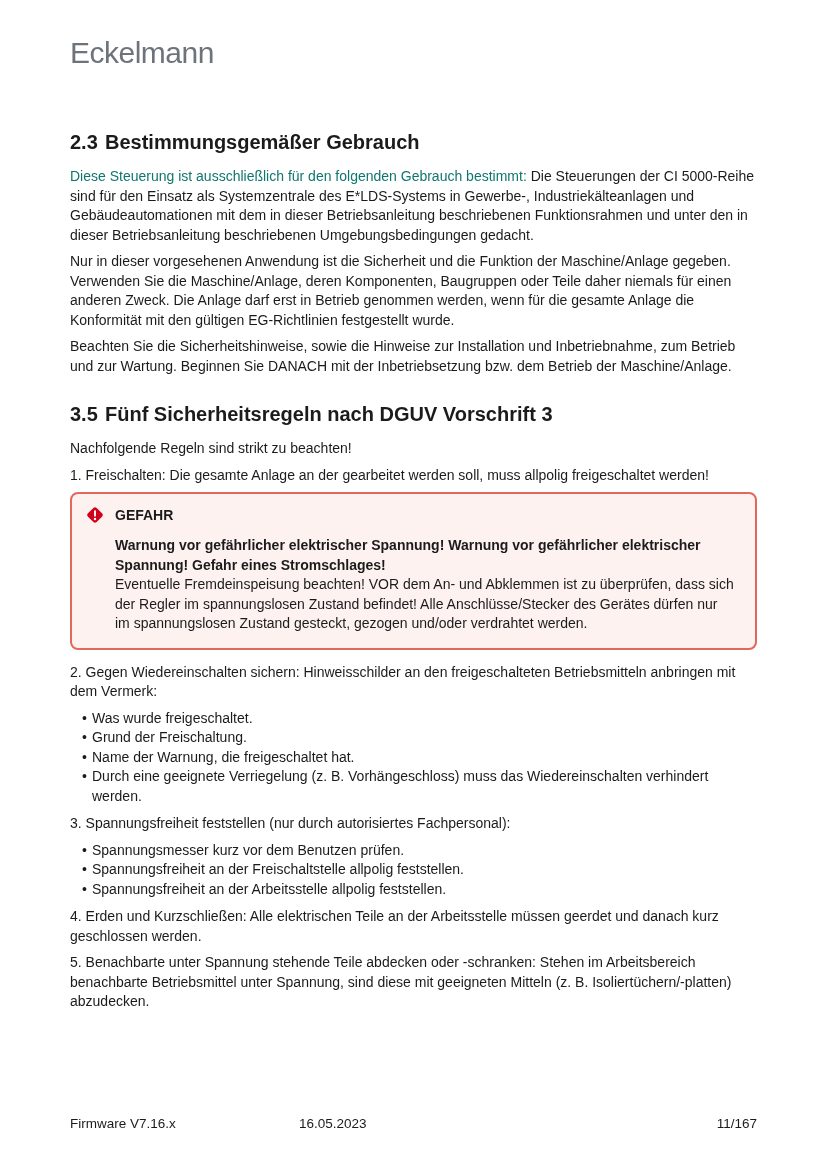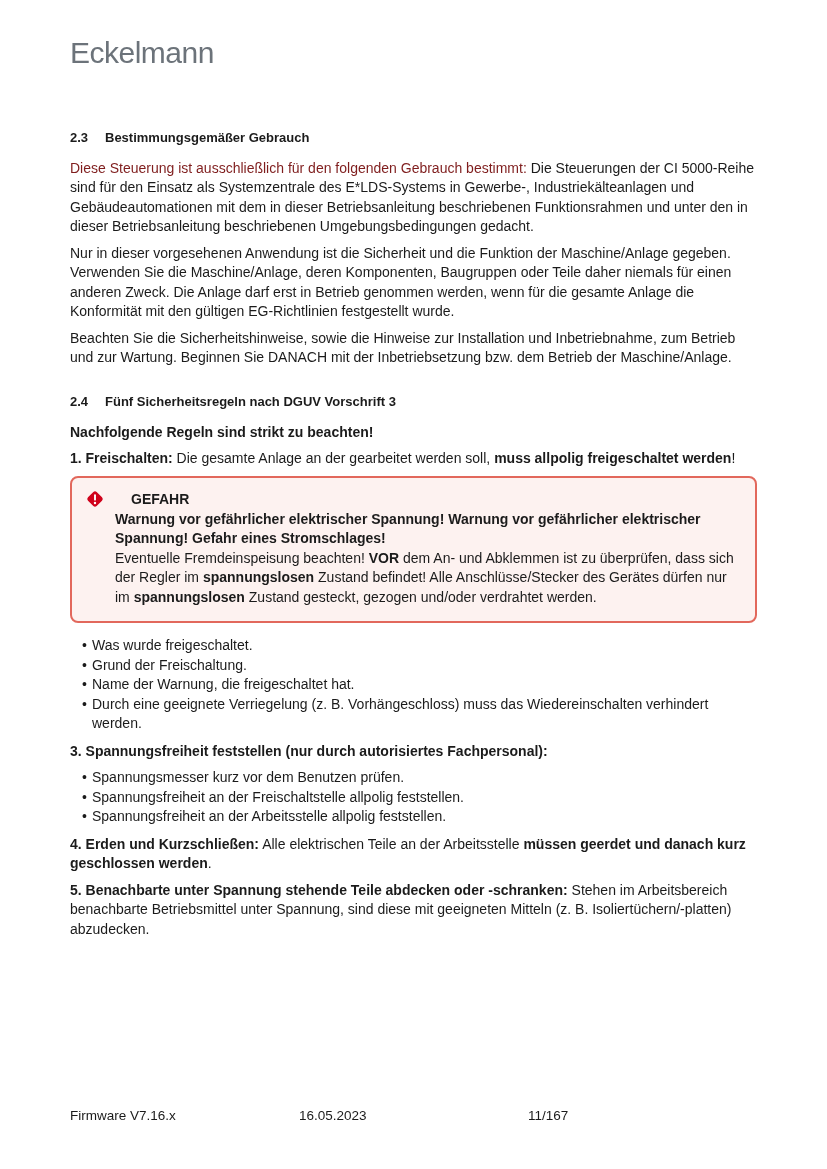--- a/index.html
+++ b/index.html
@@ -2,87 +2,88 @@
 <html lang="de"><head>
 <meta charset="utf-8">
 <style>
   html,body{margin:0;padding:0;background:#ffffff;}
   body{width:827px;height:1169px;font-family:"Liberation Sans",sans-serif;color:#1b1b1b;}
   .page{position:relative;width:827px;height:1169px;box-sizing:border-box;
         padding:38px 70px 0 70px;overflow:hidden;background:#ffffff;}
 
   .logo{font-size:30px;font-weight:normal;color:#6c737a;letter-spacing:-0.5px;line-height:1;}
 
-  h2.sec{font-size:13px;font-weight:bold;color:#1b1b1b;margin:63px 0 13px 0;line-height:1.15;}
+  h2.sec{font-size:20px;font-weight:bold;color:#1b1b1b;margin:63px 0 13px 0;line-height:1.15;}
   h2.sec24{margin-top:27px;}
   .secnum{display:inline-block;width:35px;}
 
   p.bp{font-size:14px;line-height:19.5px;margin:0 0 7px 0;}
-  .gray{color:#7f1d1d;}
-  .b{font-weight:bold;}
+  .gray{color:#0f766e;}
+  .b{font-weight:normal;}
 
   .rule{margin-bottom:7px;}
   .rule1{margin-bottom:10px;}
 
   .danger{border:2px solid #e2685c;border-radius:8px;background:#fdf2f0;
           margin:4px 0 13px 0;padding:12px 20px 14px 14px;}
-  .danger-title-row{display:flex;align-items:center;margin-bottom:2px;gap:16px;}
+  .danger-title-row{display:flex;align-items:center;margin-bottom:12px;}
   .dicon{width:18px;height:18px;flex:none;display:inline-flex;align-items:center;justify-content:center;}
   .dtitle{font-weight:bold;font-size:14px;margin-left:11px;}
   .danger-body{margin-left:29px;font-size:14px;line-height:19.5px;}
   .dwarn{display:block;font-weight:bold;}
 
   ul.blist{list-style:none;margin:0 0 8px 0;padding:0 0 0 12px;font-size:14px;line-height:19.5px;}
   ul.blist li{display:flex;}
   .mark{flex:none;width:10px;}
 
-  .footer{position:absolute;left:70px;right:70px;bottom:46px;display:flex;font-size:13.5px;color:#1b1b1b;}
+  .footer{position:absolute;left:70px;right:70px;bottom:38px;display:flex;font-size:13.5px;color:#1b1b1b;}
   .footer span{flex:1;}
   .f-center{text-align:left;}
-  .f-right{}
+  .f-right{text-align:right;}
 </style>
 </head>
 <body>
 
 <div class="page">
 
   <div class="logo">Eckelmann</div>
 
   <h2 class="sec">
     <span class="secnum">2.3</span><span>Bestimmungsgemäßer Gebrauch</span>
   </h2>
 
   <p class="bp"><span class="gray">Diese Steuerung ist ausschließlich für den folgenden Gebrauch bestimmt: </span><span>Die Steuerungen der CI 5000-Reihe sind für den Einsatz als Systemzentrale des E*LDS-Systems in Gewerbe-, Industriekälteanlagen und Gebäudeautomationen mit dem in dieser Betriebsanleitung beschriebenen Funktionsrahmen und unter den in dieser Betriebsanleitung beschriebenen Umgebungsbedingungen gedacht.</span></p>
 
   <p class="bp">Nur in dieser vorgesehenen Anwendung ist die Sicherheit und die Funktion der Maschine/Anlage gegeben. Verwenden Sie die Maschine/Anlage, deren Komponenten, Baugruppen oder Teile daher niemals für einen anderen Zweck. Die Anlage darf erst in Betrieb genommen werden, wenn für die gesamte Anlage die Konformität mit den gültigen EG-Richtlinien festgestellt wurde.</p>
 
   <p class="bp">Beachten Sie die Sicherheitshinweise, sowie die Hinweise zur Installation und Inbetriebnahme, zum Betrieb und zur Wartung. Beginnen Sie DANACH mit der Inbetriebsetzung bzw. dem Betrieb der Maschine/Anlage.</p>
 
   <h2 class="sec sec24">
-    <span class="secnum">2.4</span><span>Fünf Sicherheitsregeln nach DGUV Vorschrift 3</span>
+    <span class="secnum">3.5</span><span>Fünf Sicherheitsregeln nach DGUV Vorschrift 3</span>
   </h2>
 
   <p class="bp b">Nachfolgende Regeln sind strikt zu beachten!</p>
 
   <p class="bp rule rule1"><span class="b">1. Freischalten:</span><span> Die gesamte Anlage an der gearbeitet werden soll, </span><span class="b">muss allpolig freigeschaltet werden</span><span>!</span></p>
 
   <div class="danger">
     <div class="danger-title-row">
       <span class="dicon">
         <svg width="18" height="18" viewBox="0 0 20 20" aria-hidden="true">
           <rect x="3.2" y="3.2" width="13.6" height="13.6" rx="2.6" transform="rotate(45 10 10)" fill="#d0021b"></rect>
           <rect x="8.95" y="4.6" width="2.1" height="7.2" rx="1" fill="#ffffff"></rect>
           <circle cx="10" cy="14.4" r="1.35" fill="#ffffff"></circle>
         </svg>
       </span>
       <span class="dtitle">GEFAHR</span>
     </div>
     <div class="danger-body"><span class="dwarn">Warnung vor gefährlicher elektrischer Spannung! Warnung vor gefährlicher elektrischer Spannung! Gefahr eines Stromschlages!</span><span>Eventuelle Fremdeinspeisung beachten! </span><span class="b">VOR</span><span> dem An- und Abklemmen ist zu überprüfen, dass sich der Regler im </span><span class="b">spannungslosen</span><span> Zustand befindet! Alle Anschlüsse/Stecker des Gerätes dürfen nur im </span><span class="b">spannungslosen</span><span> Zustand gesteckt, gezogen und/oder verdrahtet werden.</span></div>
   </div>
 
+  <p class="bp rule"><span class="b">2. Gegen Wiedereinschalten sichern:</span><span> Hinweisschilder an den freigeschalteten Betriebsmitteln anbringen mit dem Vermerk:</span></p>
 
   <ul class="blist">
     <li>
         <span class="mark">•</span>
         <span>Was wurde freigeschaltet.</span>
       </li>
     <li>
         <span class="mark">•</span>
         <span>Grund der Freischaltung.</span>
       </li>

